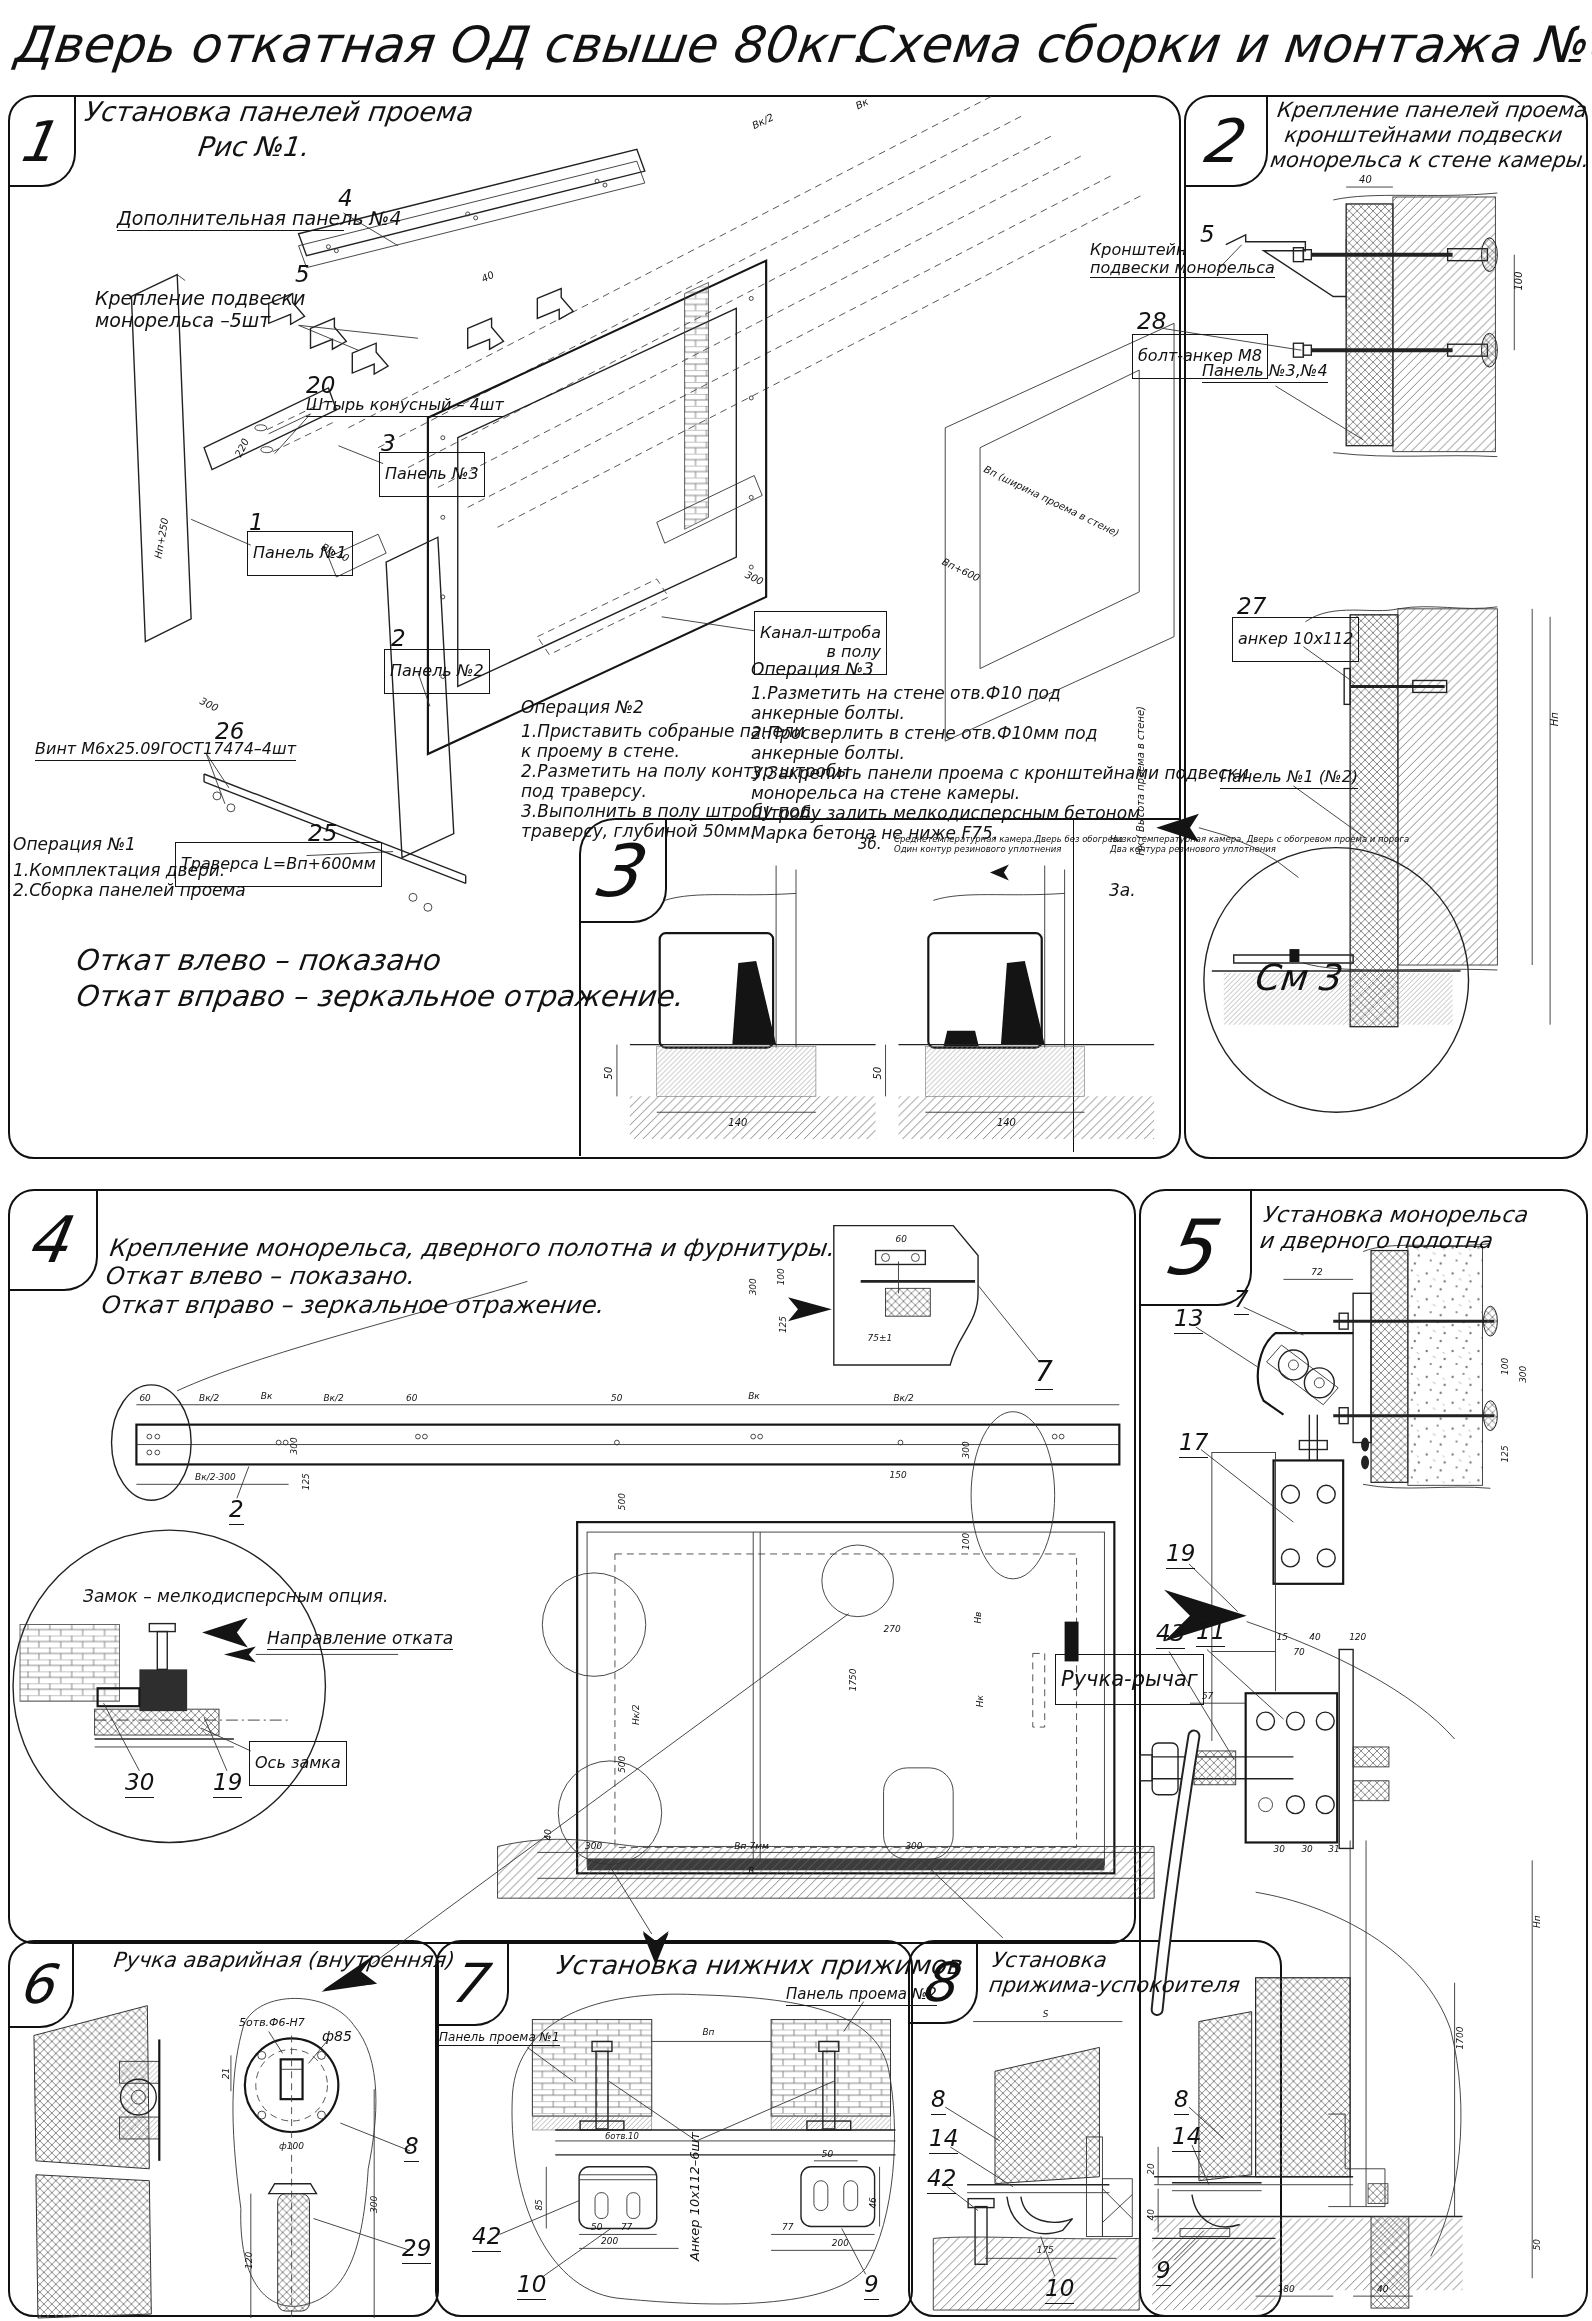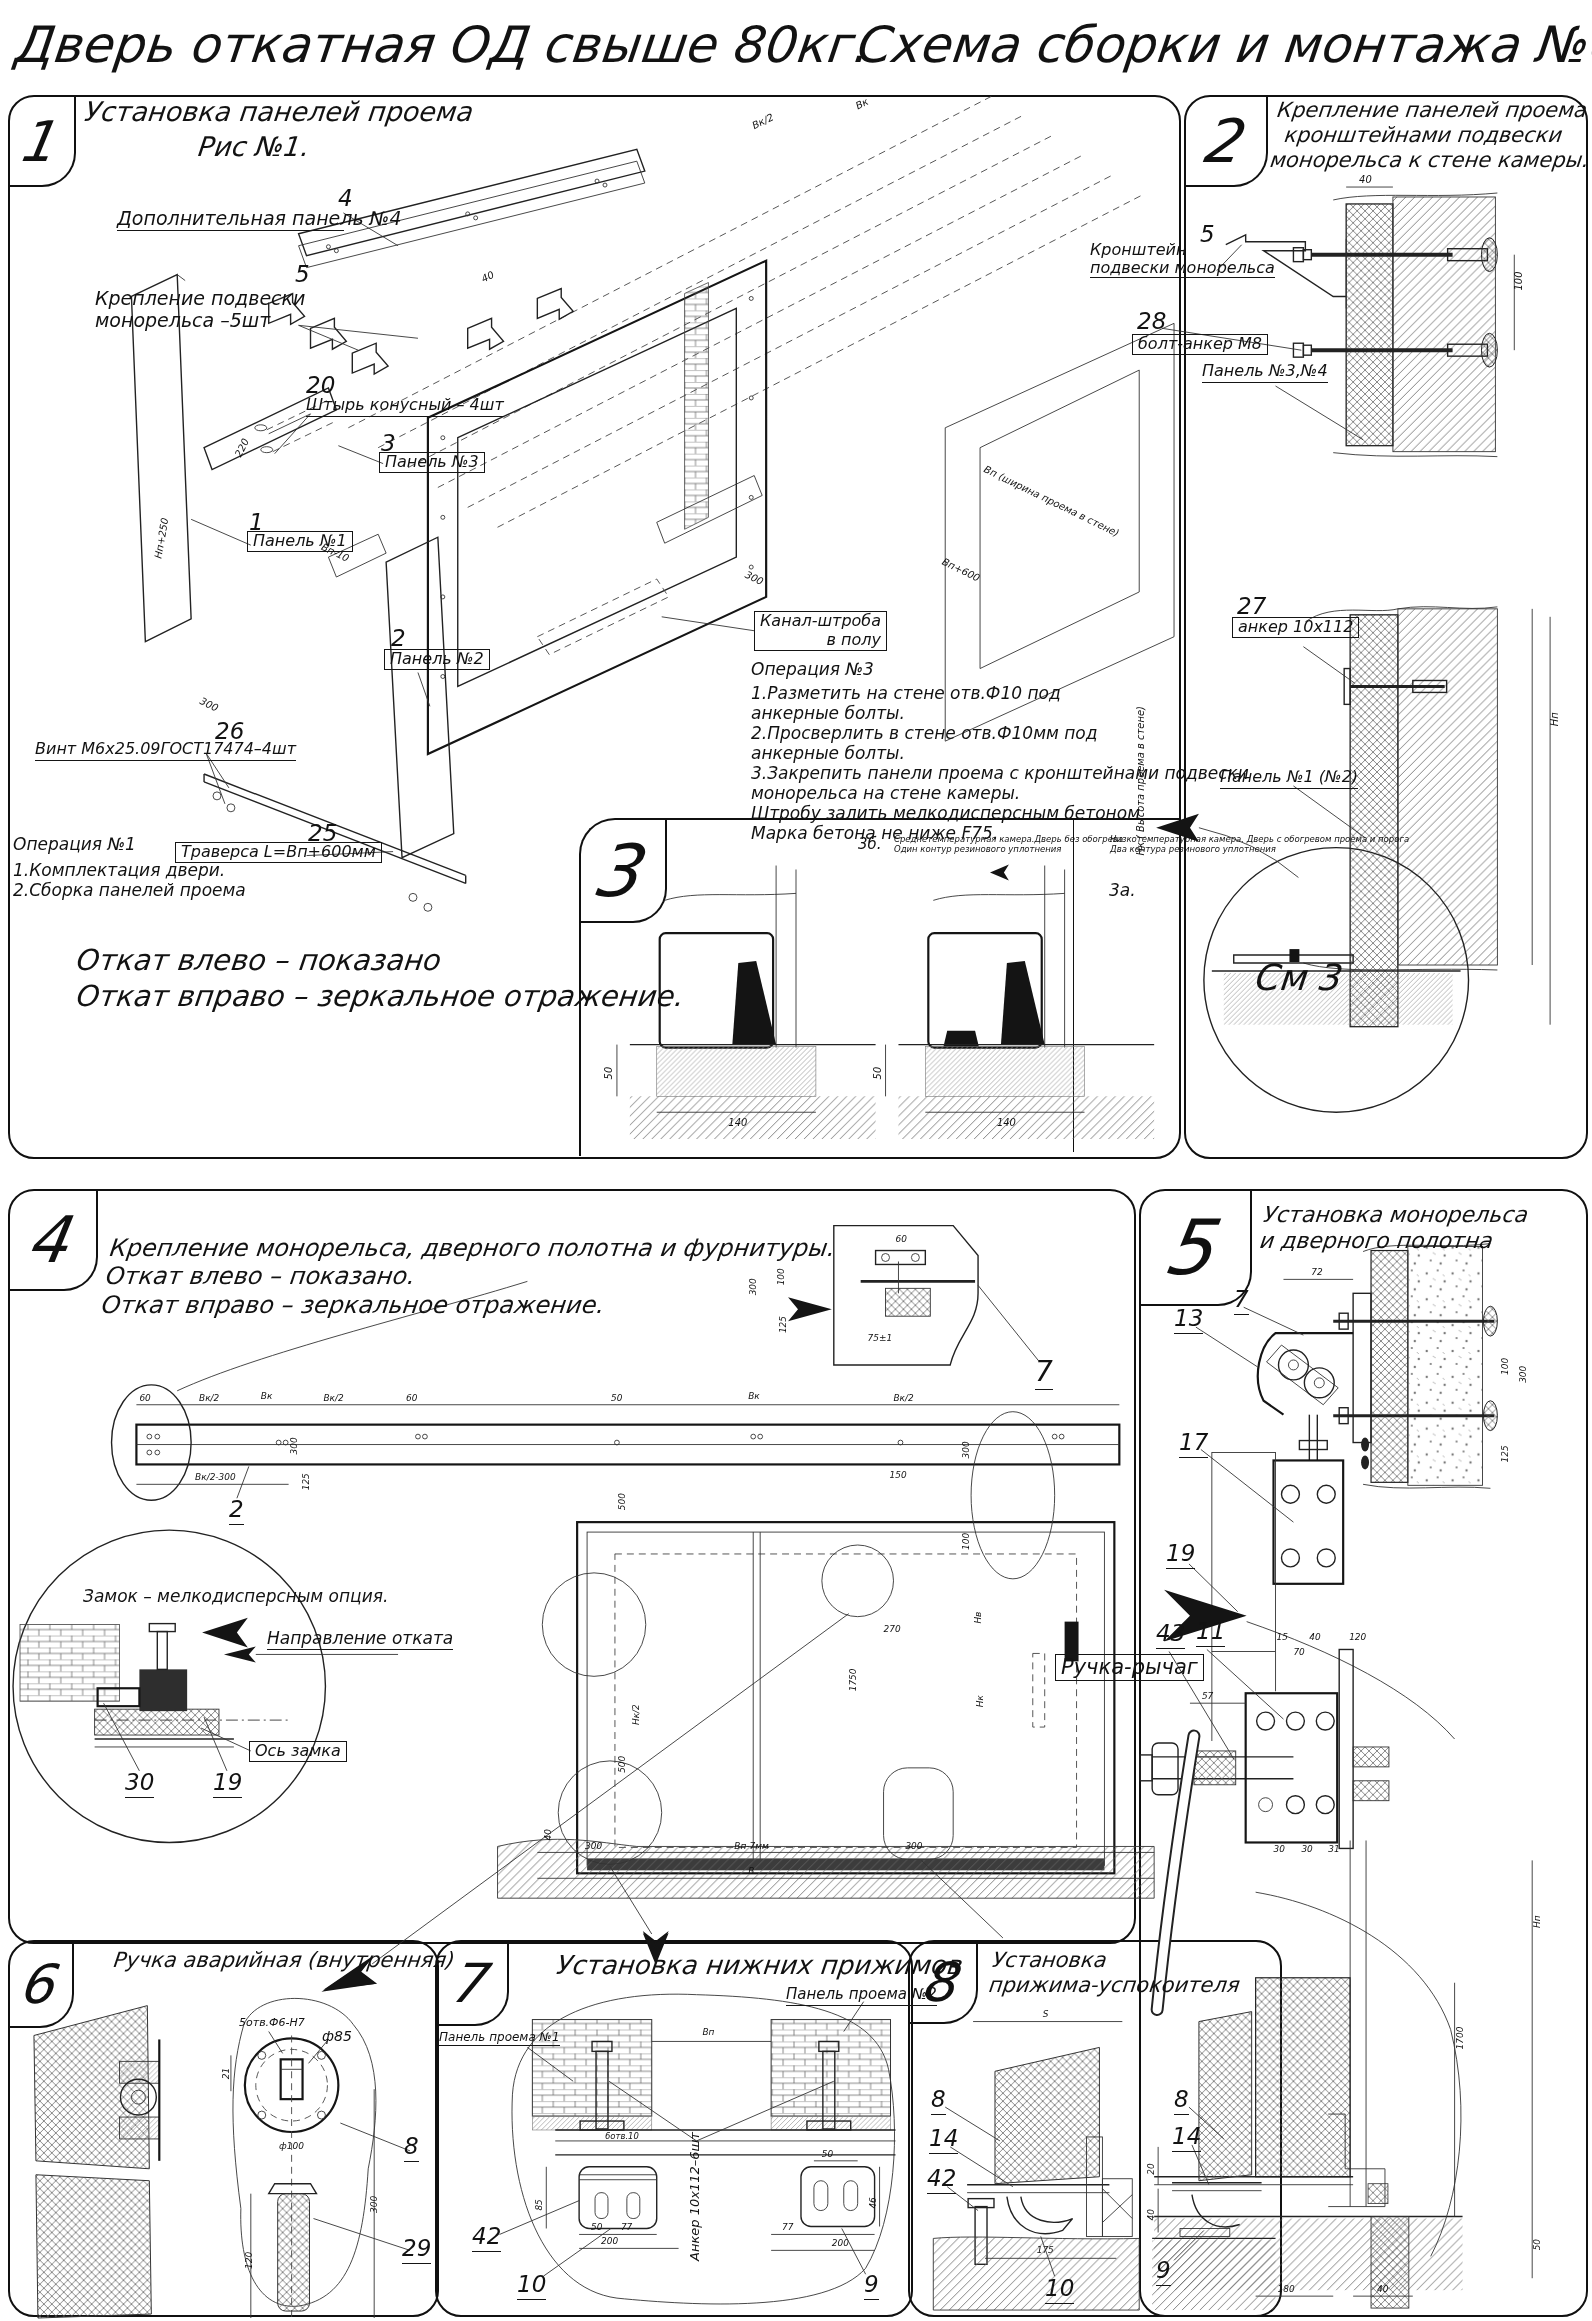--- a/index.html
+++ b/index.html
@@ -1,20 +1,20 @@
 <!DOCTYPE html>
 <html><head>
 <meta charset="utf-8">
 <style>
   html,body{margin:0;padding:0;background:#fff;font-family:"DejaVu Sans",sans-serif;}
   #stage{position:relative;width:1592px;height:2321px;background:#fff;overflow:hidden;color:#111;}
   .t{position:absolute;white-space:nowrap;font-style:italic;color:#121212;line-height:1.18;}
   .sk{transform:skewX(-8deg);}
   .u{border-bottom:1.5px solid #151515;padding-bottom:1px;}
-  .bx{border:1.5px solid #151515;padding:0 5px;}
+  .bx{border:1.5px solid #151515;padding:12px 5px;}
   .n{font-size:23px;}
   .s{font-size:19px;}
   .xs{font-size:16px;}
   .op{font-size:17px;}
   .tiny{font-size:8.5px;line-height:1.2;}
   .panel{position:absolute;border:2.2px solid #101010;border-radius:26px;background:transparent;}
   .badge{position:absolute;display:flex;align-items:center;justify-content:center;
          border-right:2.2px solid #101010;border-bottom:2.2px solid #101010;
          border-bottom-right-radius:34px;font-style:italic;color:#101010;}
   .badge span{transform:skewX(-12deg);}
@@ -639,20 +639,29 @@
   <div class="t xs u" style="left:35px;top:740px;">Винт М6х25.09ГОСТ17474–4шт</div>
   <div class="t n" style="left:308px;top:820px;">25</div>
   <div class="t xs bx" style="left:175px;top:842px;">Траверса  L=Вп+600мм</div>
   <div class="t xs bx" style="left:754px;top:611px;text-align:right;"><span>Канал-штроба</span><br><span>в полу</span></div>
 
   <div class="t op" style="left:13px;top:834px;">
     <div style="margin-bottom:6px;">Операция №1</div>
       <div>1.Комплектация двери.</div>
       <div>2.Сборка панелей проема</div>
   </div>
+  <div class="t op" style="left:521px;top:697px;">
+    <div style="margin-bottom:4px;">Операция №2</div>
+      <div>1.Приставить собраные панели</div>
+      <div>к проему в стене.</div>
+    <div>2.Разметить на полу контур штробы</div>
+      <div>под траверсу.</div>
+      <div>3.Выполнить в полу штробу под</div>
+      <div>траверсу, глубиной 50мм.</div>
+  </div>
   <div class="t op" style="left:751px;top:659px;">
     <div style="margin-bottom:4px;">Операция №3</div>
       <div>1.Разметить на стене отв.Ф10 под</div>
       <div>анкерные болты.</div>
     <div>2.Просверлить в стене отв.Ф10мм   под</div>
       <div>анкерные болты.</div>
       <div>3.Закрепить панели проема с кронштейнами подвески</div>
     <div>монорельса на стене камеры.</div>
       <div>Штробу залить мелкодисперсным бетоном</div>
       <div>Марка бетона не ниже   F75.</div>

